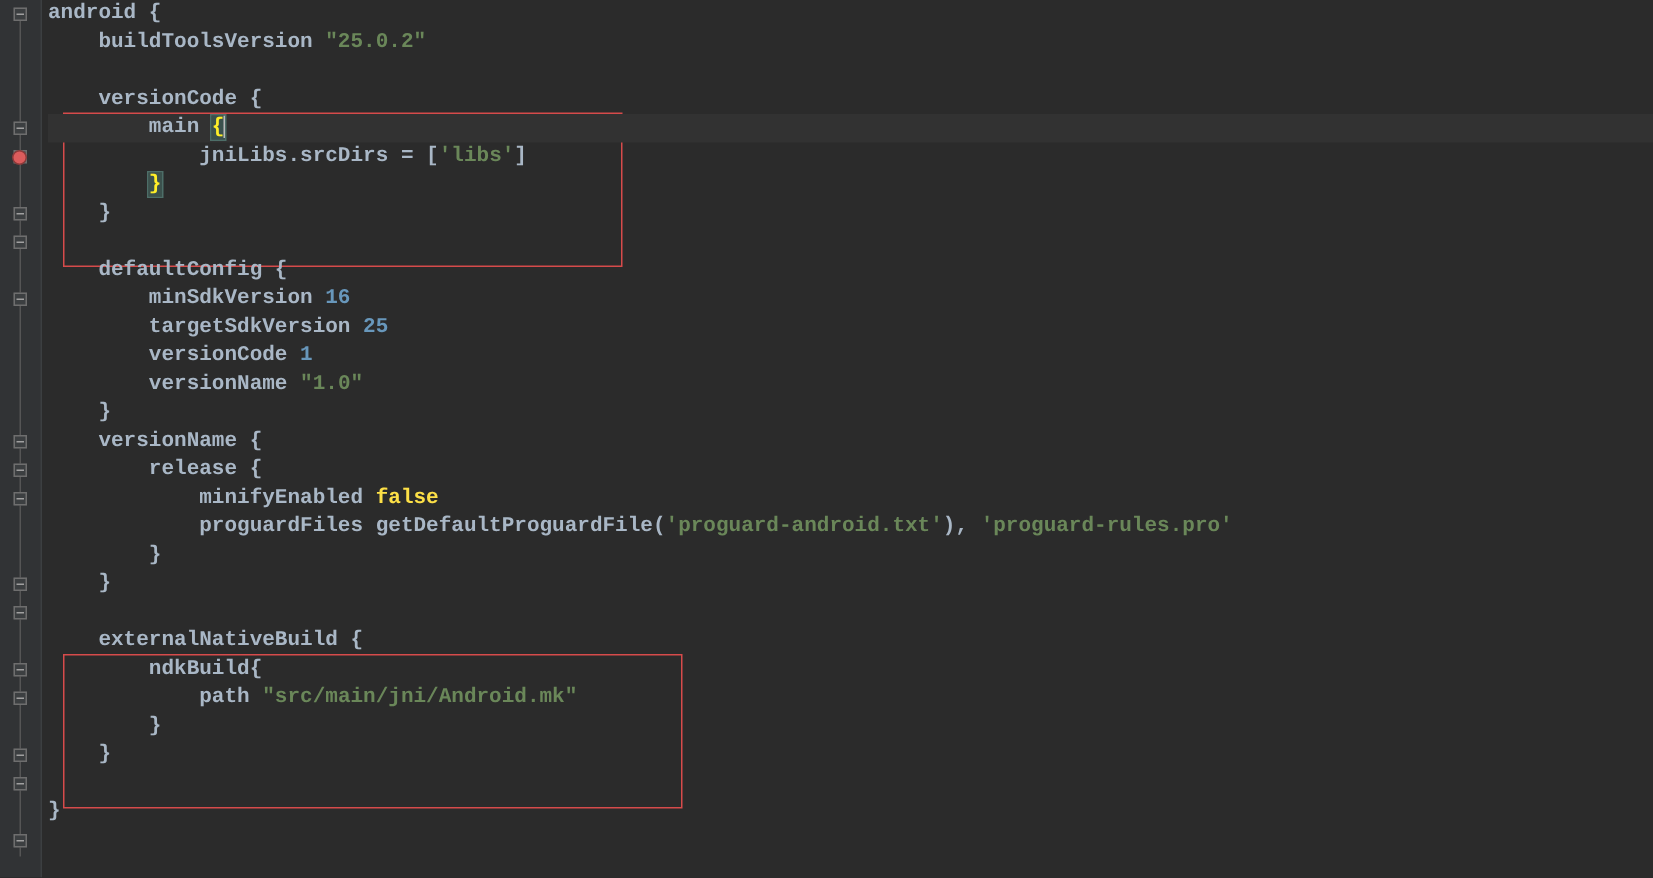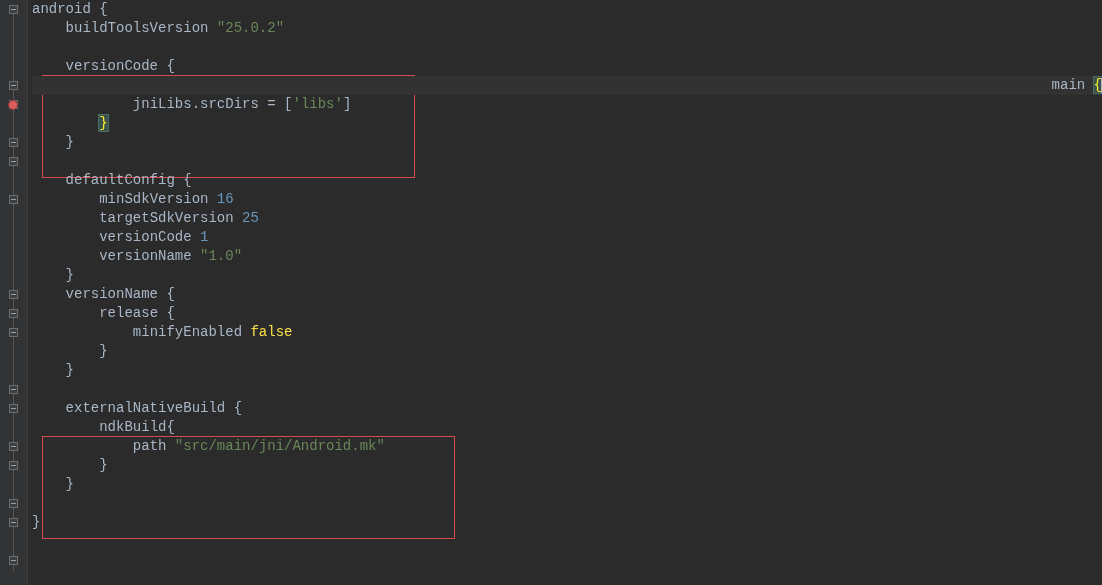--- a/index.html
+++ b/index.html
@@ -57,24 +57,24 @@
   }
   .code {
     flex: 1;
     padding-left: 4px;
     position: relative;
   }
   .line {
     height: 19px;
     white-space: pre;
     position: relative;
+    font-weight: bold;
   }
   .line.current {
     background: #323232;
-    text-align: right;
   }
   .kw  { color: #fde047; }   
   .str { color: #6a8759; }   
   .num { color: #6897bb; }
   .hl-brace {
     background: #3b514d;
     outline: 1px solid #4d6e68;
     color: #ffef28;
   }
   .red-box {
@@ -135,20 +135,21 @@
     <div class="line"> </div>
     <div class="line">    <span>defaultConfig</span> <span>{</span></div>
     <div class="line">        <span>minSdkVersion</span> <span class="num">16</span></div>
     <div class="line">        <span>targetSdkVersion</span> <span class="num">25</span></div>
     <div class="line">        <span>versionCode</span> <span class="num">1</span></div>
     <div class="line">        <span>versionName</span> <span class="str">"1.0"</span></div>
     <div class="line">    <span>}</span></div>
     <div class="line">    <span>versionName</span> <span>{</span></div>
     <div class="line">        <span>release</span> <span>{</span></div>
     <div class="line">            <span>minifyEnabled</span> <span class="kw">false</span></div>
+    <div class="line">            <span>proguardFiles</span> <span>getDefaultProguardFile</span>(<span class="str">'proguard-android.txt'</span><span>), </span><span class="str">'proguard-rules.pro'</span></div>
     <div class="line">        <span>}</span></div>
     <div class="line">    <span>}</span></div>
     <div class="line"> </div>
     <div class="line">    <span>externalNativeBuild</span> <span>{</span></div>
     <div class="line">        <span>ndkBuild</span><span>{</span></div>
     <div class="line">            <span>path</span> <span class="str">"src/main/jni/Android.mk"</span></div>
     <div class="line">        <span>}</span></div>
     <div class="line">    <span>}</span></div>
     <div class="line"> </div>
     <div class="line"><span>}</span></div>

